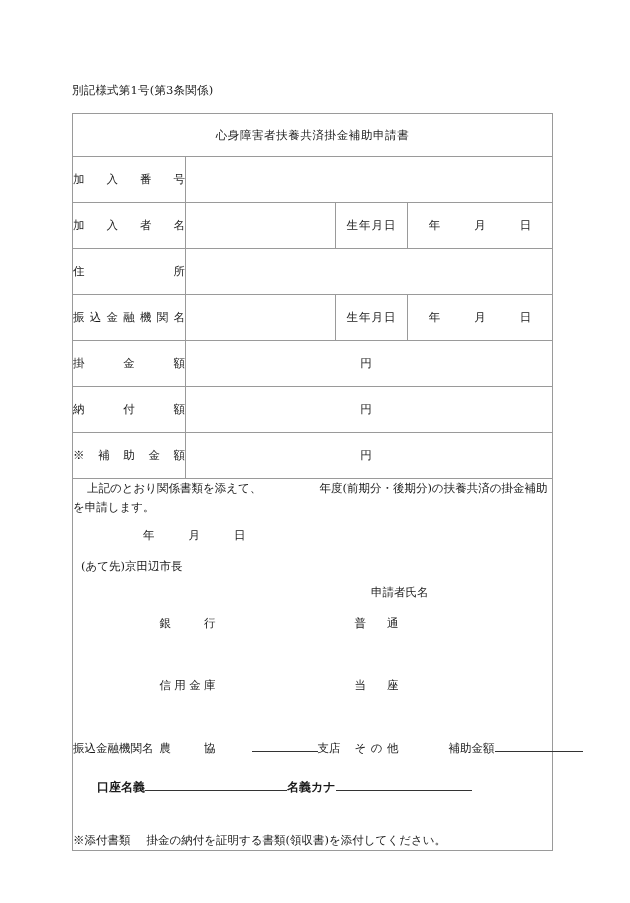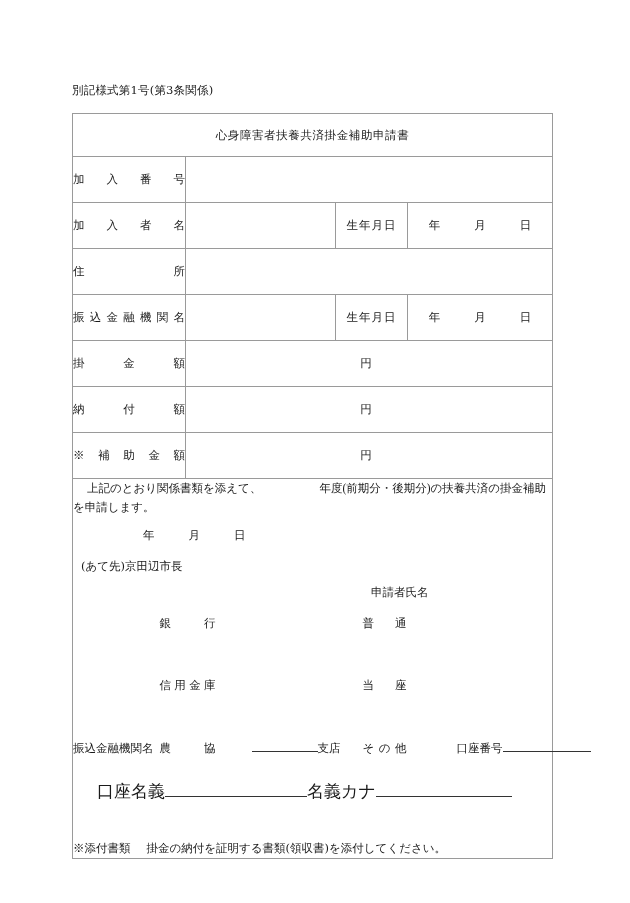--- a/index.html
+++ b/index.html
@@ -114,21 +114,20 @@
     padding: 13px 14px 12px 14px;
     vertical-align: top;
     height: 255px;
     line-height: 1.55;
   }
   .stmt-p {
     font-size: 11.5px;
     text-indent: 14px;
     margin: 0 0 0 0;
     line-height: 1.62;
-    font-family: Liberation Serif, serif;
   }
   .stmt-gap { display: inline-block; width: 58px; }
 
   .date-line {
     font-size: 11.5px;
     margin-top: 11px;
     padding-left: 70px;
     white-space: nowrap;
   }
   .date-line .gap { display: inline-block; width: 34px; }
@@ -182,23 +181,24 @@
     text-align: justify;
     text-align-last: justify;
     width: 44px;
   }
 
   .branch { padding-bottom: 0; padding-left: 36px; }
 
   
   .holder-row {
     margin-top: 22px;
-    font-size: 17px;
+    font-size: 12px;
     padding-left: 24px;
     white-space: nowrap;
+    font-weight: bold;
   }
   .ul-150 { width: 142px; }
   .ul-140 { width: 136px; }
 
   
   .attach-note {
     margin-top: 36px;
     font-size: 11.5px;
     white-space: nowrap;
   }
@@ -313,33 +313,33 @@
               <span class="s-line">
                   <span class="spread">信用金庫</span>
                 </span>
               <span class="s-line">
                   <span class="spread">農協</span>
                 </span>
             </span>
 
             <span class="branch"><span class="ul ul-70"></span><span>支店</span></span>
 
-            <span class="stack" style="margin-left:22px">
+            <span class="stack" style="margin-left:14px">
               <span class="s-line">
                   <span class="spread-sm">普通</span>
                 </span>
               <span class="s-line">
                   <span class="spread-sm">当座</span>
                 </span>
               <span class="s-line">
                   <span class="spread-sm">その他</span>
                 </span>
             </span>
 
-            <span class="branch" style="margin-left:14px"><span>口座番号</span><span class="ul ul-90"></span></span>
+            <span class="branch" style="margin-left:14px"><span>補助金額</span><span class="ul ul-90"></span></span>
           </div>
 
           <div class="holder-row"><span>口座名義</span><span class="ul ul-150"></span><span>名義カナ</span><span class="ul ul-140"></span></div>
 
           <div class="attach-note"><span>※添付書類</span><span class="note-gap"></span><span>掛金の納付を証明する書類(領収書)を添付してください。</span></div>
 
         </td>
       </tr>
     </tbody>
   </table>

